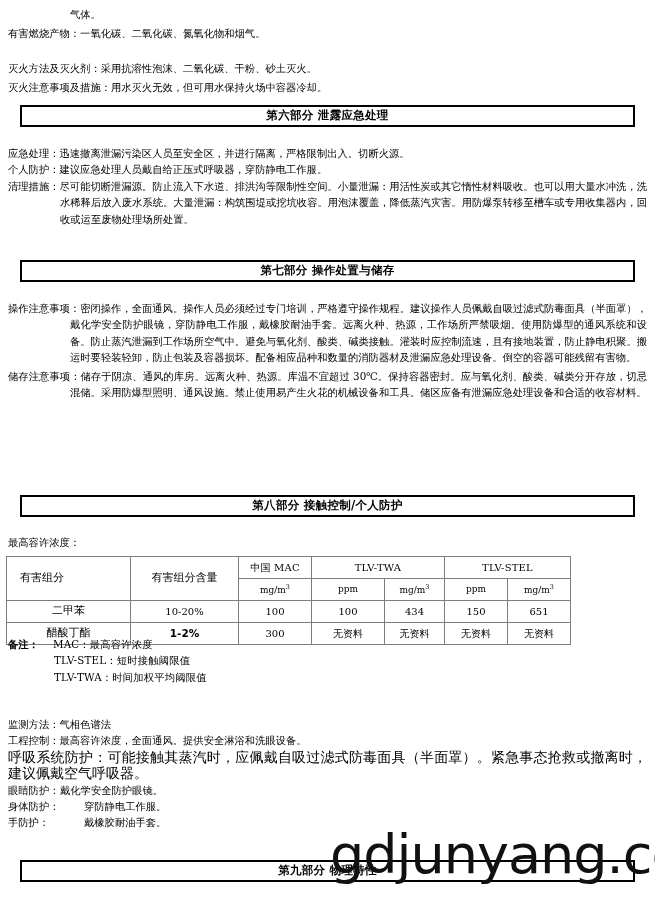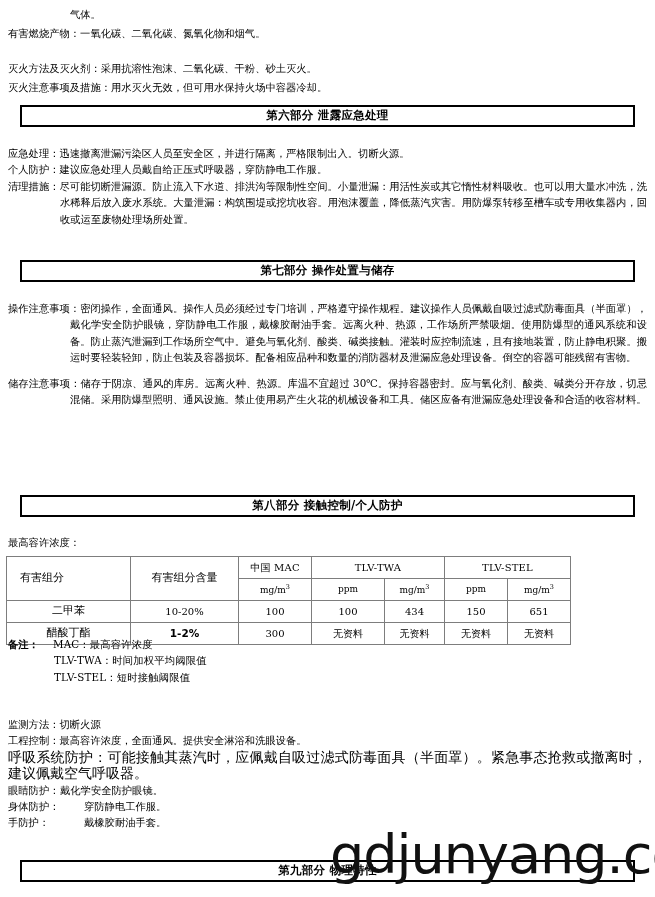--- a/index.html
+++ b/index.html
@@ -151,21 +151,21 @@
   <div class="abs" style="top:260px;">
     <div class="sec-bar">
       <div class="sec-title">第七部分  操作处置与储存</div>
     </div>
   </div>
 
   <div class="abs" style="top:300px;">
     <div class="para hang">
       <span class="lbl">操作注意事项：</span><span>密闭操作，全面通风。操作人员必须经过专门培训，严格遵守操作规程。建议操作人员佩戴自吸过滤式防毒面具（半面罩），戴化学安全防护眼镜，穿防静电工作服，戴橡胶耐油手套。远离火种、热源，工作场所严禁吸烟。使用防爆型的通风系统和设备。防止蒸汽泄漏到工作场所空气中。避免与氧化剂、酸类、碱类接触。灌装时应控制流速，且有接地装置，防止静电积聚。搬运时要轻装轻卸，防止包装及容器损坏。配备相应品种和数量的消防器材及泄漏应急处理设备。倒空的容器可能残留有害物。</span>
     </div>
-    <div class="para hang" style="margin-top:9px;">
+    <div class="para hang" style="margin-top:2px;">
       <span class="lbl">储存注意事项：</span><span>储存于阴凉、通风的库房。远离火种、热源。库温不宜超过 30℃。保持容器密封。应与氧化剂、酸类、碱类分开存放，切忌混储。采用防爆型照明、通风设施。禁止使用易产生火花的机械设备和工具。储区应备有泄漏应急处理设备和合适的收容材料。</span>
     </div>
   </div>
 
   <div class="abs" style="top:495px;">
     <div class="sec-bar">
       <div class="sec-title">第八部分  接触控制/个人防护</div>
     </div>
   </div>
 
@@ -230,30 +230,30 @@
         </tr>
       </tbody>
     </table>
   </div>
 
   <div class="abs" style="top:636px;">
     <div class="para">
       <span style="font-weight:bold;font-family:'DejaVu Sans','Liberation Sans',sans-serif;">备注：</span><span style="display:inline-block;width:14px;"></span><span class="mono-ish">MAC：最高容许浓度</span>
     </div>
     <div class="para" style="padding-left:54px;">
+      <span class="mono-ish">TLV-STEL：短时接触阈限值</span>
+    </div>
+    <div class="para" style="padding-left:54px;">
       <span class="mono-ish">TLV-TWA：时间加权平均阈限值</span>
     </div>
-    <div class="para" style="padding-left:54px;">
-      <span class="mono-ish">TLV-STEL：短时接触阈限值</span>
-    </div>
   </div>
 
   <div class="abs" style="top:716px;">
     <div class="para">
-      <span class="lbl">监测方法：</span><span>切断火源</span>
+      <span class="lbl">监测方法：</span><span>气相色谱法</span>
     </div>
     <div class="para">
       <span class="lbl">工程控制：</span><span>最高容许浓度，全面通风。提供安全淋浴和洗眼设备。</span>
     </div>
     <div class="para" style="font-size:14px;">
       <span class="lbl">呼吸系统防护：</span><span>可能接触其蒸汽时，应佩戴自吸过滤式防毒面具（半面罩）。紧急事态抢救或撤离时，建议佩戴空气呼吸器。</span>
     </div>
     <div class="para">
       <span class="lbl" style="display:inline-block;width:52px;">眼睛防护：</span><span>戴化学安全防护眼镜。</span>
     </div>

